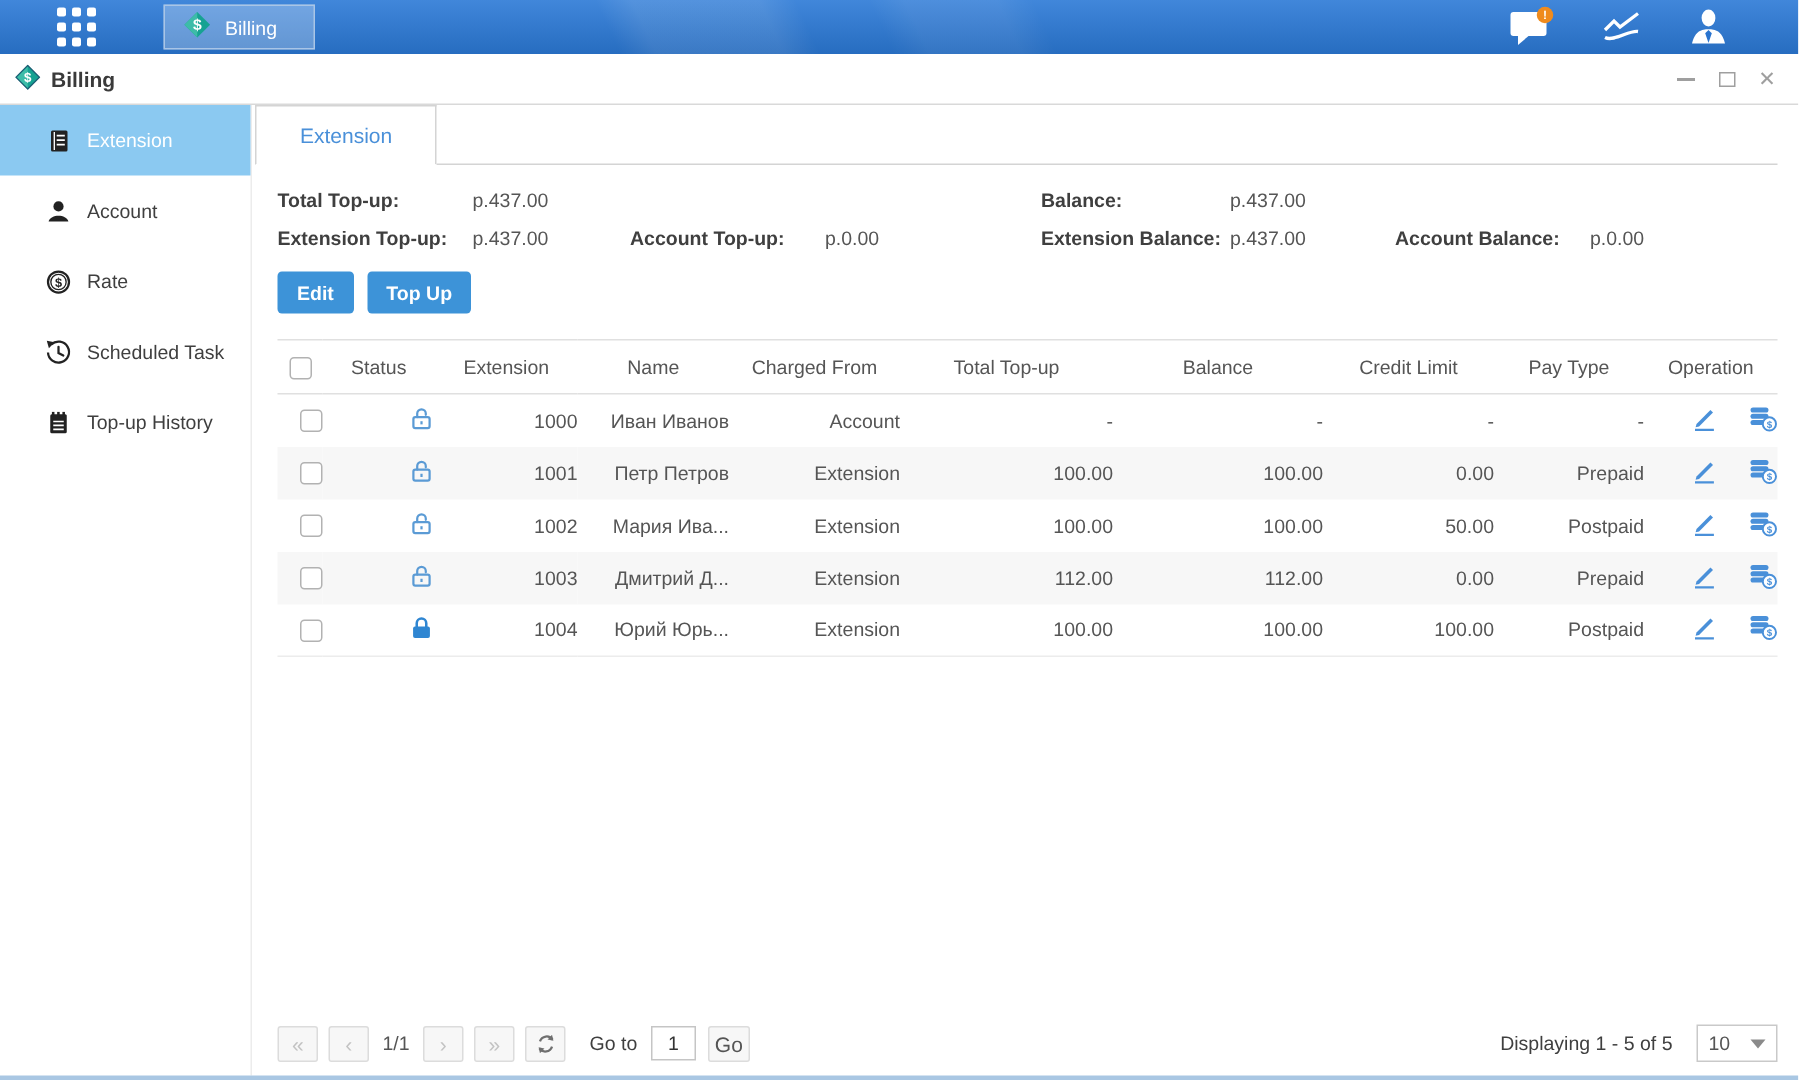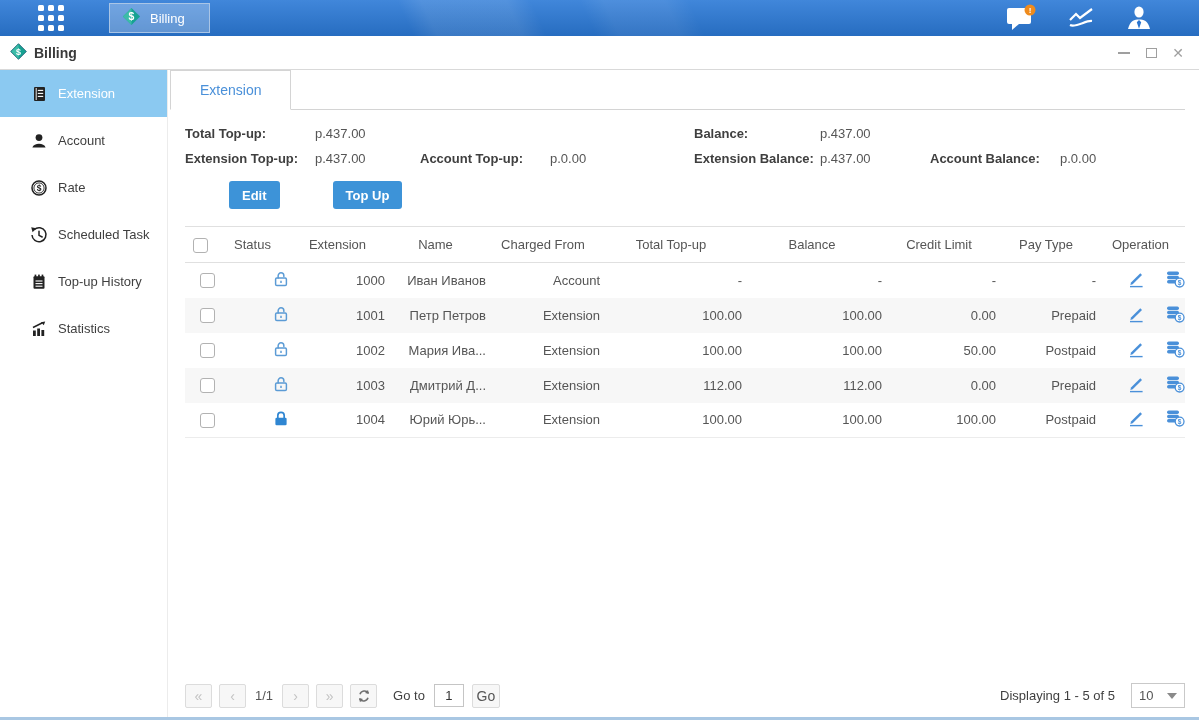--- a/index.html
+++ b/index.html
@@ -45,21 +45,21 @@
     border-bottom:1px solid #fff; margin-bottom:-1px; color:#4a90d9; font-size:14px; cursor:pointer; }
 
   
   .summary { margin:16px 0 0 15px; display:grid; grid-template-columns:130px 105px 130px 144px 126px 110px 130px auto; row-gap:10px; align-items:center; }
   .summary .lbl { font-weight:bold; color:#3f3f3f; }
   .summary .val { color:#555; }
 
   
   .actions { margin:15px 0 0 15px; display:flex; gap:9px; }
   .btn-primary { background:#3d93d8; color:#fff; border:none; border-radius:3px; height:28px; padding:0 13px;
-    font-size:13px; font-weight:bold; font-family:inherit; cursor:pointer;margin-left:44px; }
+    font-size:13px; font-weight:bold; font-family:inherit; cursor:pointer; }
 
   
   table.grid { width:calc(100% - 15px); margin:17px 0 0 15px; border-collapse:collapse; table-layout:fixed; font-size:13px; color:#555; }
   table.grid th { font-weight:normal; color:#555; height:36px; border-top:1px solid #e0e0e0; border-bottom:1px solid #e0e0e0; text-align:center; }
   table.grid td { height:35px; text-align:right; }
   table.grid tbody tr:nth-child(even) { background:#f7f7f7; }
   table.grid tbody tr:last-child td { border-bottom:1px solid #ececec; }
   .checkbox { display:inline-block; width:15px; height:15px; border:1px solid #b2b2b2; border-radius:3px; background:#fff; cursor:pointer; vertical-align:middle; }
   .lock-wrap { display:inline-flex; }
   .op-cell { display:inline-flex; align-items:center; gap:20px; }
@@ -193,30 +193,20 @@
         <svg width="18" height="18" viewBox="0 0 18 18">
           <rect x="3.5" y="3.2" width="11" height="12.6" rx="1" fill="#222"></rect>
           <rect x="4.6" y="1.6" width="1.7" height="3" fill="#222"></rect>
           <rect x="8.1" y="1.6" width="1.7" height="3" fill="#222"></rect>
           <rect x="11.6" y="1.6" width="1.7" height="3" fill="#222"></rect>
           <line x1="5.5" y1="8" x2="12.5" y2="8" stroke="#fff" stroke-width="1.1"></line>
           <line x1="5.5" y1="10.6" x2="12.5" y2="10.6" stroke="#fff" stroke-width="1.1"></line>
           <line x1="5.5" y1="13.2" x2="12.5" y2="13.2" stroke="#fff" stroke-width="1.1"></line>
         </svg>
         <span>Top-up History</span>
-      </div>
-      <div class="side-item">
-        <svg width="18" height="18" viewBox="0 0 18 18">
-          <rect x="3" y="10.5" width="2.8" height="5.5" fill="#222"></rect>
-          <rect x="7.2" y="8.5" width="2.8" height="7.5" fill="#222"></rect>
-          <rect x="11.4" y="10" width="2.8" height="6" fill="#222"></rect>
-          <path d="M3 7.5 L12 3" fill="none" stroke="#222" stroke-width="1.5"></path>
-          <polygon points="15.2,1.4 10.8,2.2 13.8,5.2" fill="#222"></polygon>
-        </svg>
-        <span>Statistics</span>
       </div>
     </div>
 
     <div class="content">
       <div class="tabbar">
         <div class="tab">Extension</div>
       </div>
 
       <div class="summary">
         <div class="lbl">Total Top-up:</div>

